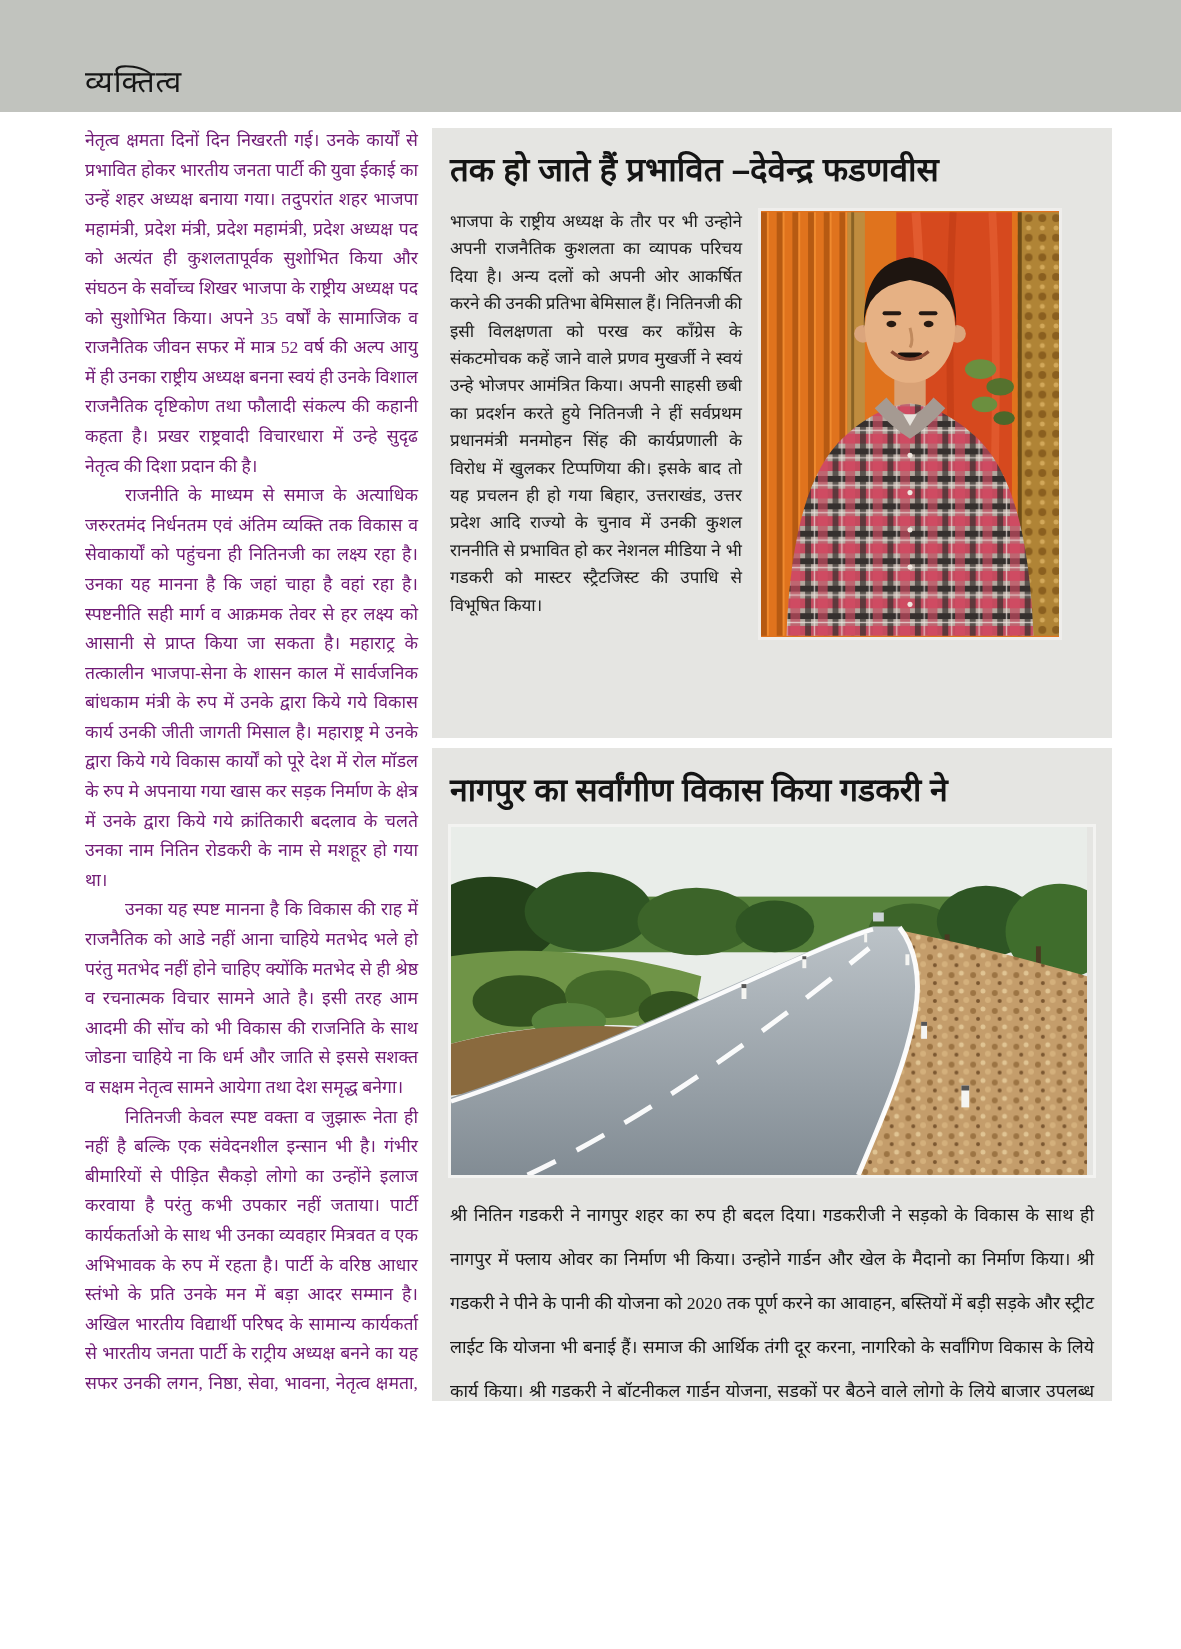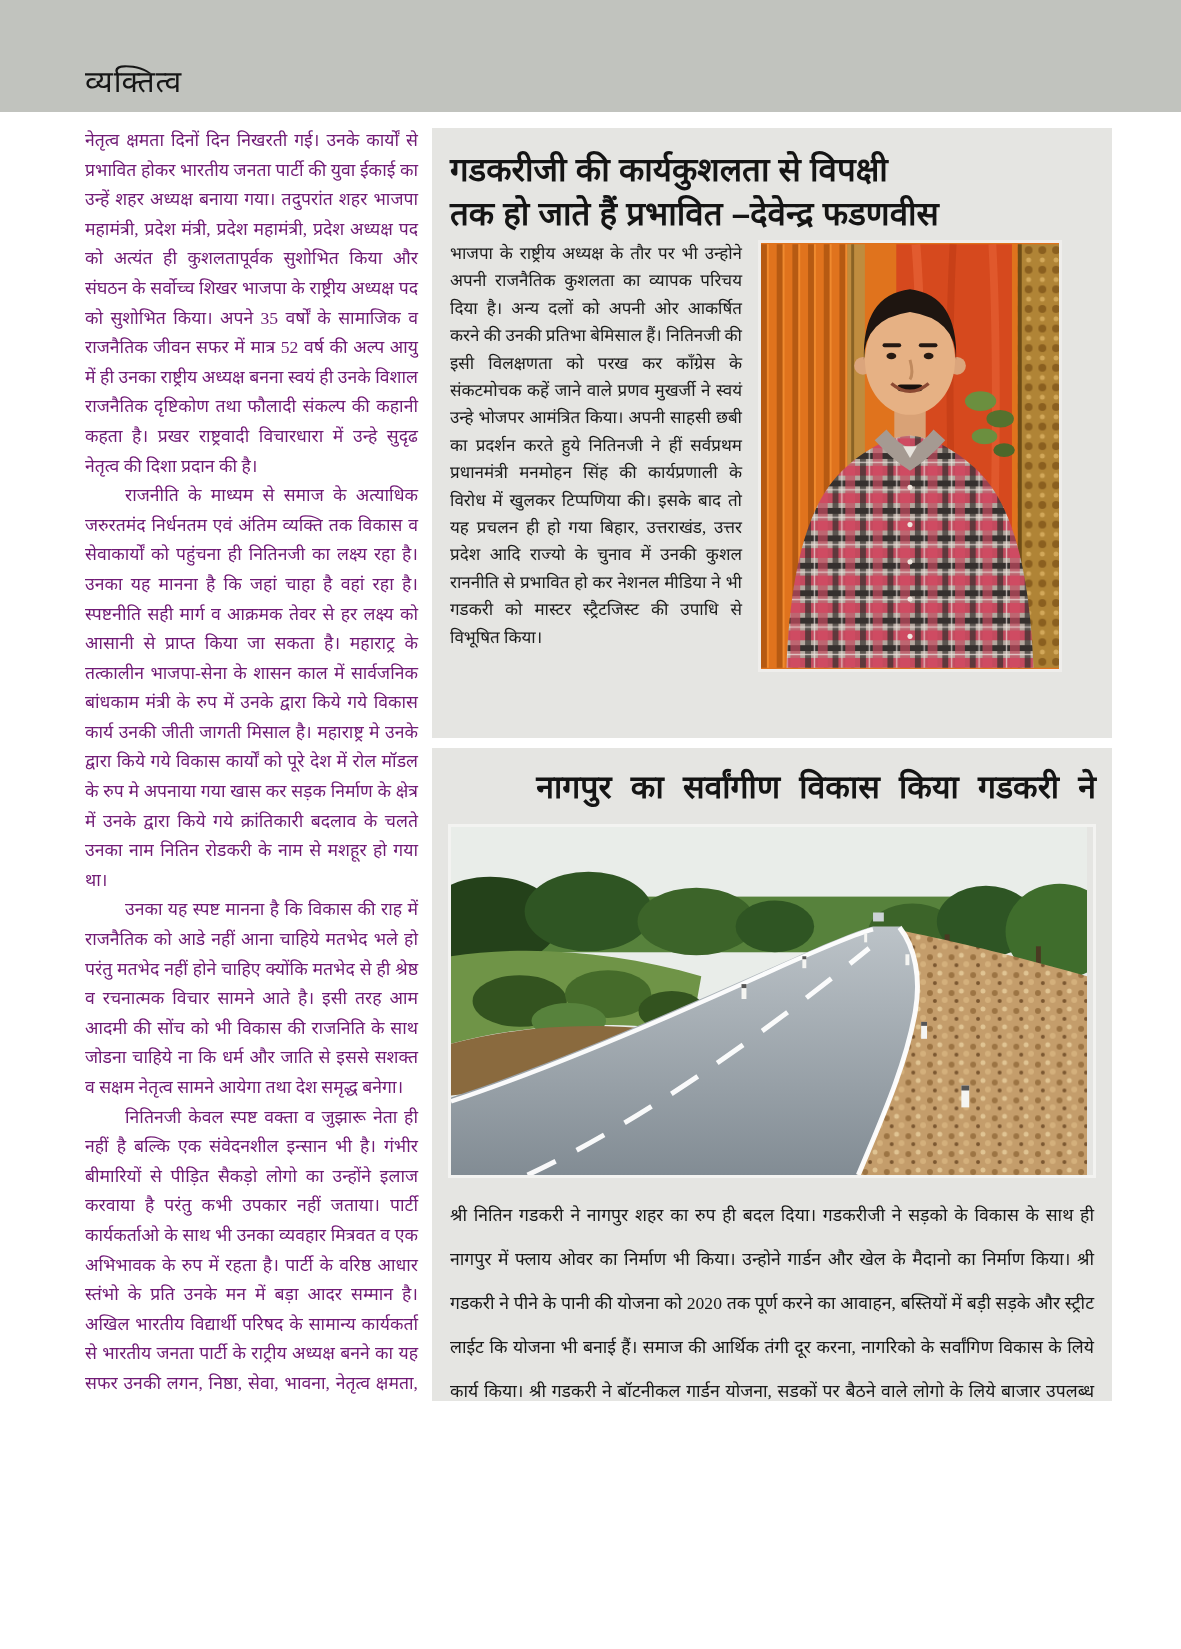--- a/index.html
+++ b/index.html
@@ -12,23 +12,23 @@
   .leftcol{position:absolute;left:85px;top:126px;width:333px;text-align:justify;
            font-size:17.6px;line-height:29.6px;color:#701a75;}
   .leftcol p{margin:0;}
   .leftcol p.indent{text-indent:40px;}
   
   .panel{position:absolute;left:432px;width:680px;background:#e5e5e2;box-sizing:border-box;}
   .panel1{top:128px;height:610px;padding:18px 18px 0 18px;}
   .panel2{top:748px;height:774px;padding:14px 16px 0 16px;}
   .headline{font-family:"Liberation Sans", sans-serif;font-weight:700;color:#141414;
             font-size:33px;line-height:44px;margin:2px 0 0 0;}
-  .headline2{font-family:Liberation Mono, monospace;font-weight:700;color:#141414;
-             font-size:32px;line-height:40px;margin:8px 0 14px 2px;text-align:right;}
-  .p1row{display:flex;gap:16px;margin-top:4px;}
+  .headline2{font-family:Liberation Sans, sans-serif;font-weight:700;color:#141414;
+             font-size:32px;line-height:40px;margin:8px 0 14px 2px;}
+  .p1row{display:flex;gap:16px;margin-top:16px;}
   .p1text{width:292px;text-align:justify;font-size:17px;line-height:27.4px;color:#1a1a1a;}
   .photo-frame{border:3px solid #efeeec;background:#e0731d;line-height:0;}
   .portrait{width:298px;height:426px;}
   .roadwrap{border:3px solid #f3f3f1;line-height:0;width:642px;margin:0 auto;}
   .p2text{margin:15px 2px 0 2px;text-align:justify;font-size:17.6px;line-height:44px;color:#181818;}
   
   .footer-rule{position:absolute;left:0;top:1536px;width:1181px;height:2px;background:#3a3a3a;}
   .footer-line{position:absolute;left:0;top:1548px;width:1181px;display:flex;justify-content:center;align-items:baseline;gap:9px;}
   .mag-title{font-family:"Liberation Sans", sans-serif;font-weight:400;font-size:31px;color:#15803d;}
   .mag-issue{font-family:"Liberation Sans", sans-serif;font-weight:700;font-size:17px;color:#1c1c1c;}
@@ -45,21 +45,20 @@
 
   <div class="leftcol">
     <p>नेतृत्व क्षमता दिनों दिन निखरती गई। उनके कार्यों से प्रभावित होकर भारतीय जनता पार्टी की युवा ईकाई का उन्हें शहर अध्यक्ष बनाया गया। तदुपरांत शहर भाजपा महामंत्री, प्रदेश मंत्री, प्रदेश महामंत्री, प्रदेश अध्यक्ष पद को अत्यंत ही कुशलतापूर्वक सुशोभित किया और संघठन के सर्वोच्च शिखर भाजपा के राष्ट्रीय अध्यक्ष पद को सुशोभित किया। अपने 35 वर्षों के सामाजिक व राजनैतिक जीवन सफर में मात्र 52 वर्ष की अल्प आयु में ही उनका राष्ट्रीय अध्यक्ष बनना स्वयं ही उनके विशाल राजनैतिक दृष्टिकोण तथा फौलादी संकल्प की कहानी कहता है। प्रखर राष्ट्रवादी विचारधारा में उन्हे सुदृढ नेतृत्व की दिशा प्रदान की है।</p>
     <p class="indent">राजनीति के माध्यम से समाज के अत्याधिक जरुरतमंद निर्धनतम एवं अंतिम व्यक्ति तक विकास व सेवाकार्यों को पहुंचना ही नितिनजी का लक्ष्य रहा है। उनका यह मानना है कि जहां चाहा है वहां रहा है। स्पष्टनीति सही मार्ग व आक्रमक तेवर से हर लक्ष्य को आसानी से प्राप्त किया जा सकता है। महाराट्र के तत्कालीन भाजपा-सेना के शासन काल में सार्वजनिक बांधकाम मंत्री के रुप में उनके द्वारा किये गये विकास कार्य उनकी जीती जागती मिसाल है। महाराष्ट्र मे उनके द्वारा किये गये विकास कार्यों को पूरे देश में रोल मॉडल के रुप मे अपनाया गया खास कर सड़क निर्माण के क्षेत्र में उनके द्वारा किये गये क्रांतिकारी बदलाव के चलते उनका नाम नितिन रोडकरी के नाम से मशहूर हो गया था।</p>
     <p class="indent">उनका यह स्पष्ट मानना है कि विकास की राह में राजनैतिक को आडे नहीं आना चाहिये मतभेद भले हो परंतु मतभेद नहीं होने चाहिए क्योंकि मतभेद से ही श्रेष्ठ व रचनात्मक विचार सामने आते है। इसी तरह आम आदमी की सोंच को भी विकास की राजनिति के साथ जोडना चाहिये ना कि धर्म और जाति से इससे सशक्त व सक्षम नेतृत्व सामने आयेगा तथा देश समृद्ध बनेगा।</p>
     <p class="indent">नितिनजी केवल स्पष्ट वक्ता व जुझारू नेता ही नहीं है बल्कि एक संवेदनशील इन्सान भी है। गंभीर बीमारियों से पीड़ित सैकड़ो लोगो का उन्होंने इलाज करवाया है परंतु कभी उपकार नहीं जताया। पार्टी कार्यकर्ताओ के साथ भी उनका व्यवहार मित्रवत व एक अभिभावक के रुप में रहता है। पार्टी के वरिष्ठ आधार स्तंभो के प्रति उनके मन में बड़ा आदर सम्मान है। अखिल भारतीय विद्यार्थी परिषद के सामान्य कार्यकर्ता से भारतीय जनता पार्टी के राट्रीय अध्यक्ष बनने का यह सफर उनकी लगन, निष्ठा, सेवा, भावना, नेतृत्व क्षमता, जुझारू तेवर, सही सोंच, निर्णय क्षमता, जोश और जूनून का ही परिचायक है। ❑</p>
   </div>
 
   <section class="panel panel1">
     <h1 class="headline">
-      <span style="display:block">गडकरीजी की कार्यकुशलता से विपक्षी</span>
       <span style="display:block">तक हो जाते हैं प्रभावित –देवेन्द्र फडणवीस</span>
     </h1>
     <div class="p1row">
       <div class="p1text">भाजपा के राष्ट्रीय अध्यक्ष के तौर पर भी उन्होने अपनी राजनैतिक कुशलता का व्यापक परिचय दिया है। अन्य दलों को अपनी ओर आकर्षित करने की उनकी प्रतिभा बेमिसाल हैं। नितिनजी की इसी विलक्षणता को परख कर काँग्रेस के संकटमोचक कहें जाने वाले प्रणव मुखर्जी ने स्वयं उन्हे भोजपर आमंत्रित किया। अपनी साहसी छबी का प्रदर्शन करते हुये नितिनजी ने हीं सर्वप्रथम प्रधानमंत्री मनमोहन सिंह की कार्यप्रणाली के विरोध में खुलकर टिप्पणिया की। इसके बाद तो यह प्रचलन ही हो गया बिहार, उत्तराखंड, उत्तर प्रदेश आदि राज्यो के चुनाव में उनकी कुशल राननीति से प्रभावित हो कर नेशनल मीडिया ने भी गडकरी को मास्टर स्ट्रैटजिस्ट की उपाधि से विभूषित किया।</div>
       <div class="photo-frame">
         <svg class="portrait" viewBox="0 0 304 432" xmlns="http://www.w3.org/2000/svg">
           <defs>
             <pattern id="pleat" width="16" height="16" patternUnits="userSpaceOnUse">
               <rect width="16" height="16" fill="#e0731d"></rect>
               <rect width="6" height="16" fill="#b65a12"></rect>

